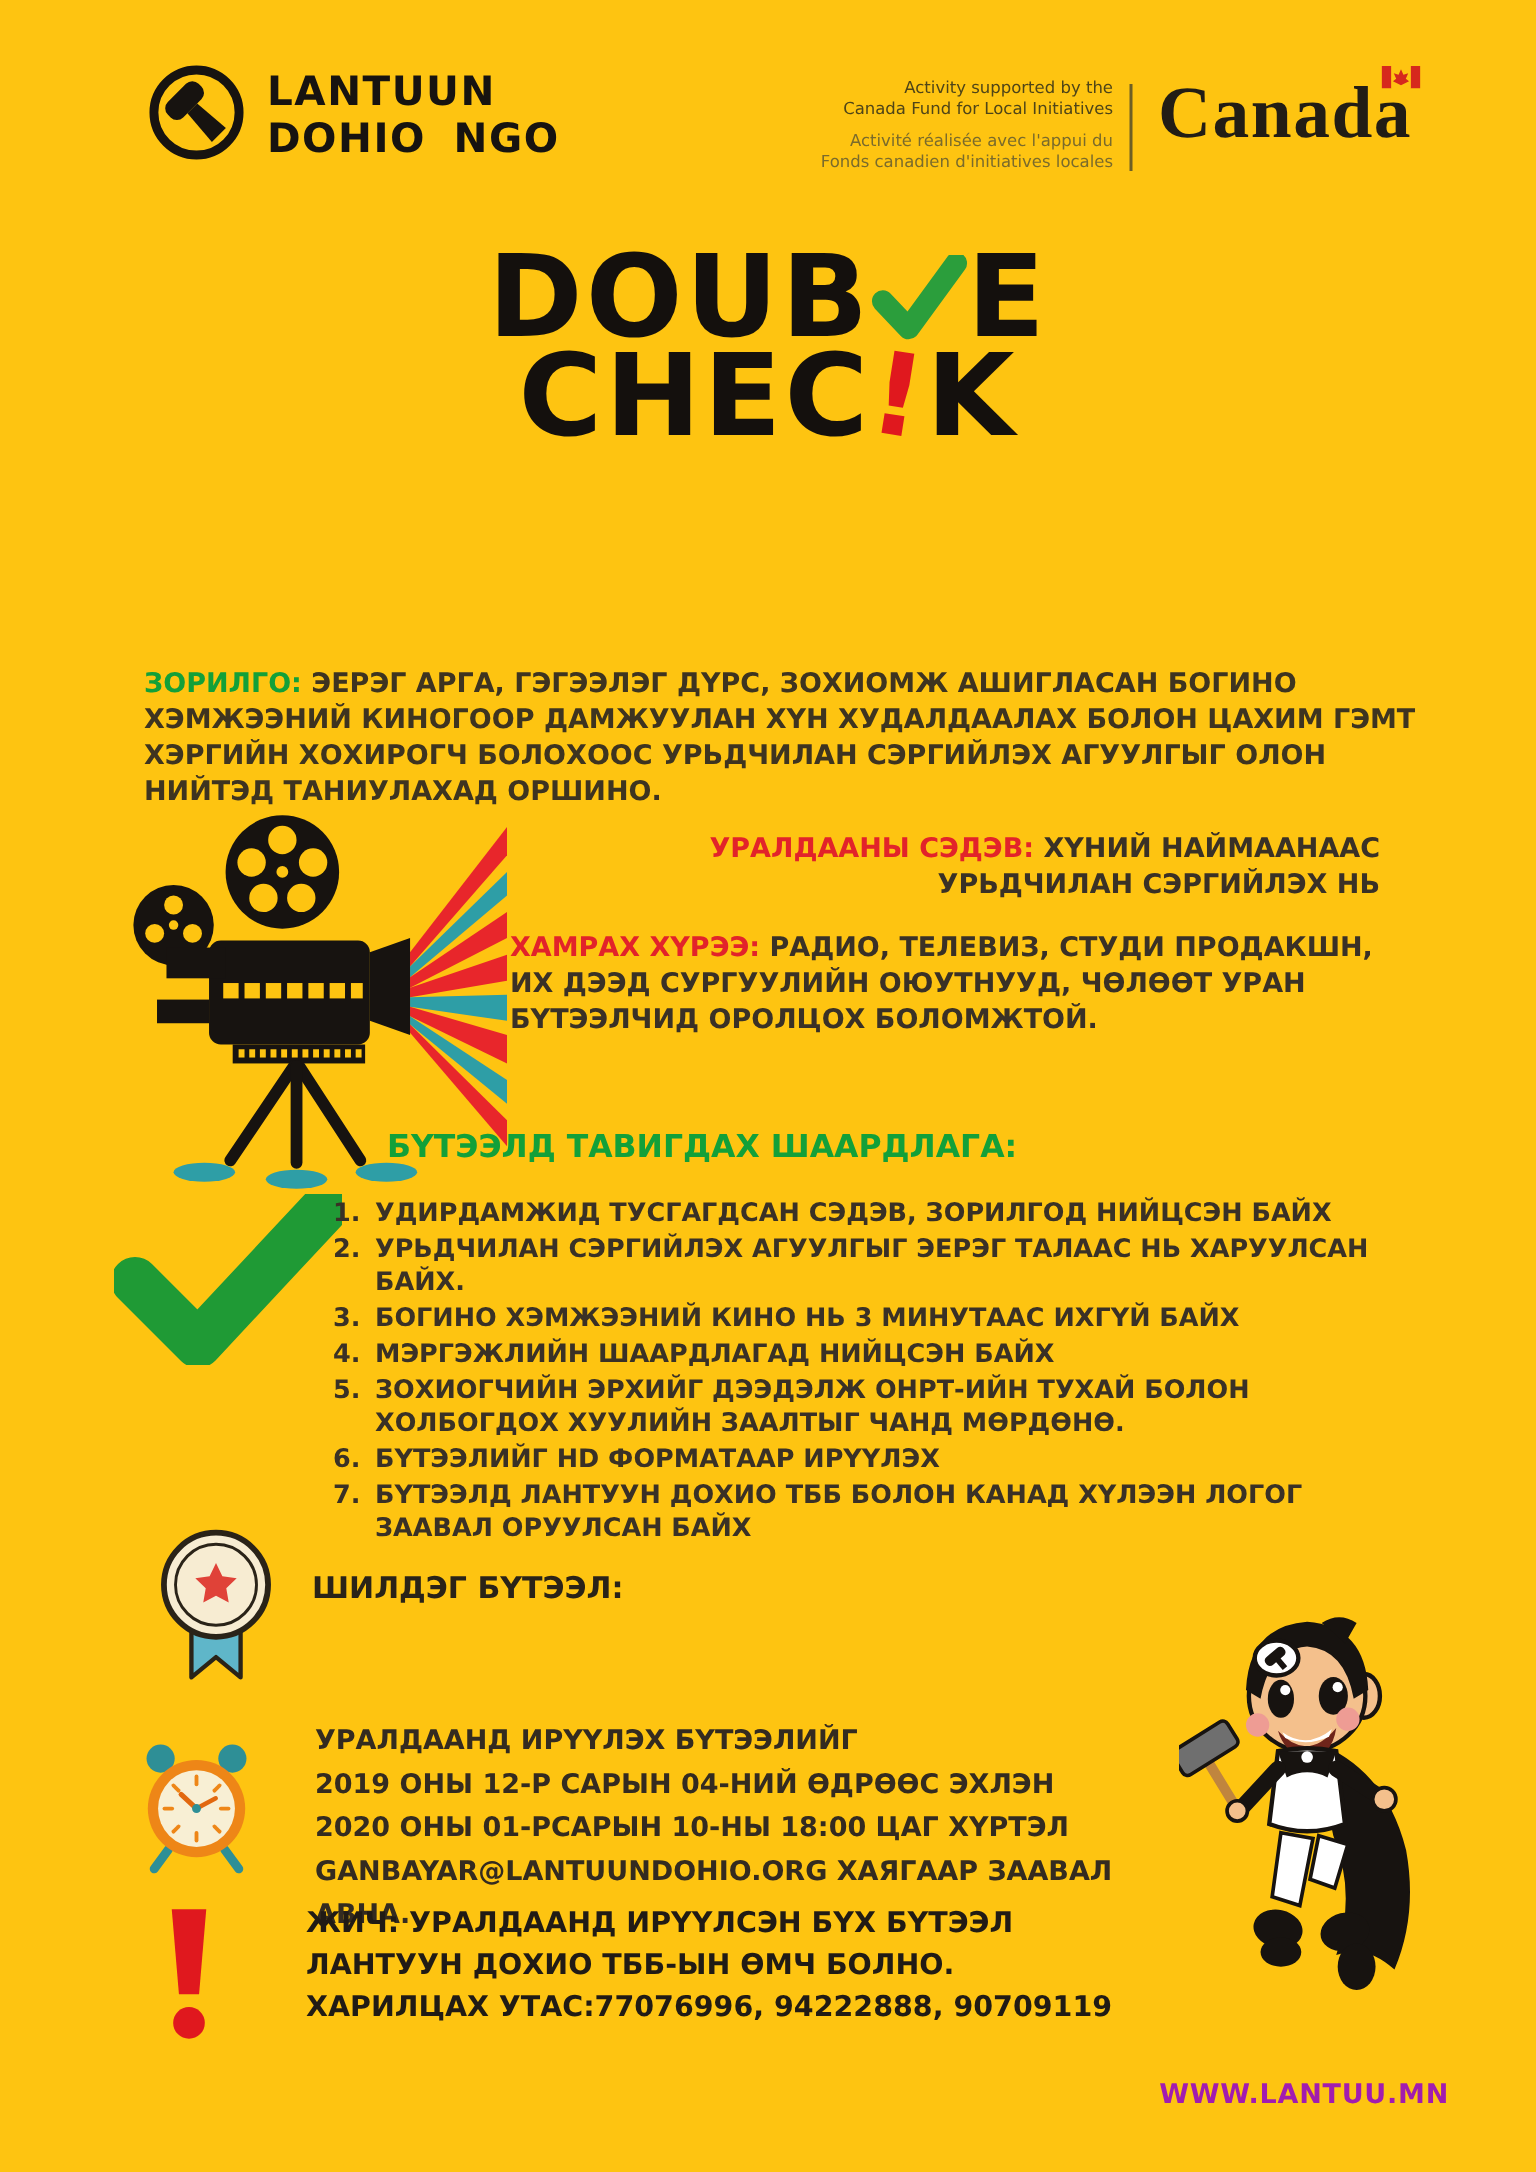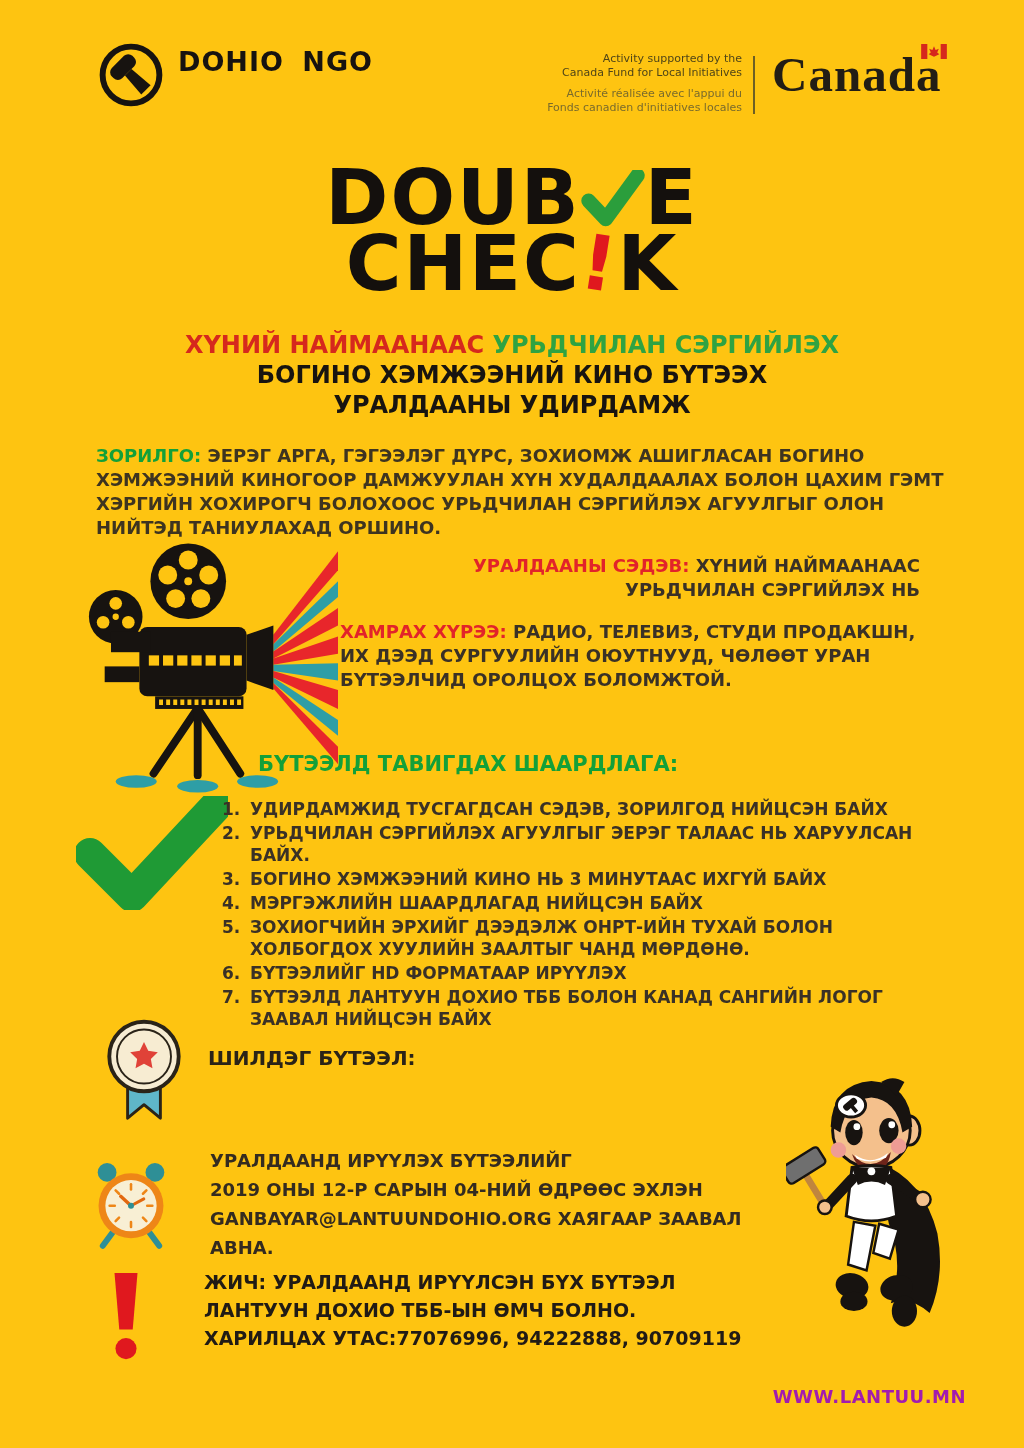--- a/index.html
+++ b/index.html
@@ -70,20 +70,21 @@
 <div class="poster">
 
   <svg class="logo-mark" viewBox="0 0 100 100">
     <circle cx="50" cy="50" r="43" fill="none" stroke="#171310" stroke-width="9"></circle>
     <g transform="rotate(-45 50 50)">
       <rect x="28" y="22" width="44" height="22" rx="9" fill="#171310"></rect>
       <polygon points="43,44 57,44 60,82 40,82" fill="#171310"></polygon>
     </g>
   </svg>
   <div class="org-name">
+    <div class="l1">LANTUUN</div>
     <div class="l2">DOHIO NGO</div>
   </div>
 
   <div class="support">
     <div class="en">
       <div>Activity supported by the</div>
       <div>Canada Fund for Local Initiatives</div>
     </div>
     <div class="fr">
       <div>Activité réalisée avec l'appui du</div>
@@ -101,25 +102,20 @@
     </svg>
   </div>
 
   <div class="title">
     <div><span>DOUB</span><svg class="chk" viewBox="0 0 70 64">
           <polyline points="8,34 27,54 62,6" fill="none" stroke="#2B9E3C" stroke-width="16" stroke-linecap="round" stroke-linejoin="round"></polyline>
         </svg><span>E</span></div>
     <div><span>CHEC</span><span class="bang">!</span><span>K</span></div>
   </div>
 
-  <div class="headline">
-    <div><span class="red">ХҮНИЙ НАЙМААНААС</span> <span class="green">УРЬДЧИЛАН СЭРГИЙЛЭХ</span></div>
-    <div>БОГИНО ХЭМЖЭЭНИЙ КИНО БҮТЭЭХ</div>
-    <div>УРАЛДААНЫ УДИРДАМЖ</div>
-  </div>
 
   <div class="goal">
     <span class="lbl">ЗОРИЛГО:</span>
     <span>ЭЕРЭГ АРГА, ГЭГЭЭЛЭГ ДҮРС, ЗОХИОМЖ АШИГЛАСАН БОГИНО ХЭМЖЭЭНИЙ КИНОГООР ДАМЖУУЛАН ХҮН ХУДАЛДААЛАХ БОЛОН ЦАХИМ ГЭМТ ХЭРГИЙН ХОХИРОГЧ БОЛОХООС УРЬДЧИЛАН СЭРГИЙЛЭХ АГУУЛГЫГ ОЛОН НИЙТЭД ТАНИУЛАХАД ОРШИНО.</span>
   </div>
 
   <svg class="projector" viewBox="0 0 340 335">
     <polygon points="258,128 340,22 340,46 258,140" fill="#E8262B"></polygon>
     <polygon points="258,140 340,60 340,80 258,149" fill="#2E9EA6"></polygon>
     <polygon points="258,149 340,94 340,116 258,158" fill="#E8262B"></polygon>
@@ -211,21 +207,21 @@
     <div class="req-row">
         <span class="req-num">5.</span>
         <span class="req-text">ЗОХИОГЧИЙН ЭРХИЙГ ДЭЭДЭЛЖ ОНРТ-ИЙН ТУХАЙ БОЛОН ХОЛБОГДОХ ХУУЛИЙН ЗААЛТЫГ ЧАНД МӨРДӨНӨ.</span>
       </div>
     <div class="req-row">
         <span class="req-num">6.</span>
         <span class="req-text">БҮТЭЭЛИЙГ HD ФОРМАТААР ИРҮҮЛЭХ</span>
       </div>
     <div class="req-row">
         <span class="req-num">7.</span>
-        <span class="req-text">БҮТЭЭЛД ЛАНТУУН ДОХИО ТББ БОЛОН КАНАД САНГИЙН ЛОГОГ ЗААВАЛ НИЙЦСЭН БАЙХ</span>
+        <span class="req-text">БҮТЭЭЛД ЛАНТУУН ДОХИО ТББ БОЛОН КАНАД ХҮЛЭЭН ЛОГОГ ЗААВАЛ ОРУУЛСАН БАЙХ</span>
       </div>
   </div>
 
   <svg class="medal" viewBox="0 0 90 112">
     <polygon points="28,52 62,52 62,106 45,92 28,106" fill="#5FB6C9" stroke="#2A2318" stroke-width="3" stroke-linejoin="round"></polygon>
     <circle cx="45" cy="42" r="36" fill="#F7ECD2" stroke="#2A2318" stroke-width="4"></circle>
     <circle cx="45" cy="42" r="28" fill="none" stroke="#2A2318" stroke-width="2"></circle>
     <polygon points="45,27 49.4,36.1 59.3,37.5 52.1,44.5 53.8,54.3 45,49.6 36.2,54.3 37.9,44.5 30.7,37.5 40.6,36.1" fill="#E04238"></polygon>
   </svg>
   <div class="prize-label">ШИЛДЭГ БҮТЭЭЛ:</div>
@@ -247,20 +243,21 @@
       <line x1="30" y1="74" x2="34" y2="70"></line>
         <line x1="30" y1="38" x2="34" y2="42"></line>
     </g>
     <line x1="48" y1="56" x2="36" y2="45" stroke="#E2680F" stroke-width="4" stroke-linecap="round"></line>
     <line x1="48" y1="56" x2="63" y2="48" stroke="#E2680F" stroke-width="3.5" stroke-linecap="round"></line>
     <circle cx="48" cy="56" r="3.5" fill="#2E8F96"></circle>
   </svg>
   <div class="deadline">
     <div>УРАЛДААНД ИРҮҮЛЭХ БҮТЭЭЛИЙГ</div>
     <div>2019 ОНЫ 12-Р САРЫН 04-НИЙ ӨДРӨӨС ЭХЛЭН</div>
+    <div>2020 ОНЫ 01-РСАРЫН 10-НЫ 18:00 ЦАГ ХҮРТЭЛ</div>
     <div>GANBAYAR@LANTUUNDOHIO.ORG ХАЯГААР ЗААВАЛ АВНА.</div>
   </div>
 
   <svg class="mascot" viewBox="-10 0 170 300">
     <path d="M84,94 Q132,112 146,168 Q154,212 138,250 Q118,232 98,240 Q112,198 96,158 Q88,118 76,100 Z" fill="#171310"></path>
     <ellipse cx="117" cy="62" rx="11" ry="15" fill="#F4C08C" stroke="#171310" stroke-width="3"></ellipse>
     <ellipse cx="78" cy="62" rx="40" ry="38" fill="#F4C08C" stroke="#171310" stroke-width="3"></ellipse>
     <path d="M36,58 Q38,14 78,11 Q118,14 120,58 L110,64 Q104,30 78,28 Q52,30 46,64 Z" fill="#171310"></path>
     <path d="M88,12 Q100,4 112,12 L104,26 Q96,18 88,12 Z" fill="#171310"></path>
     <ellipse cx="57" cy="36" rx="15" ry="12" fill="#FFFFFF" stroke="#171310" stroke-width="3"></ellipse>

